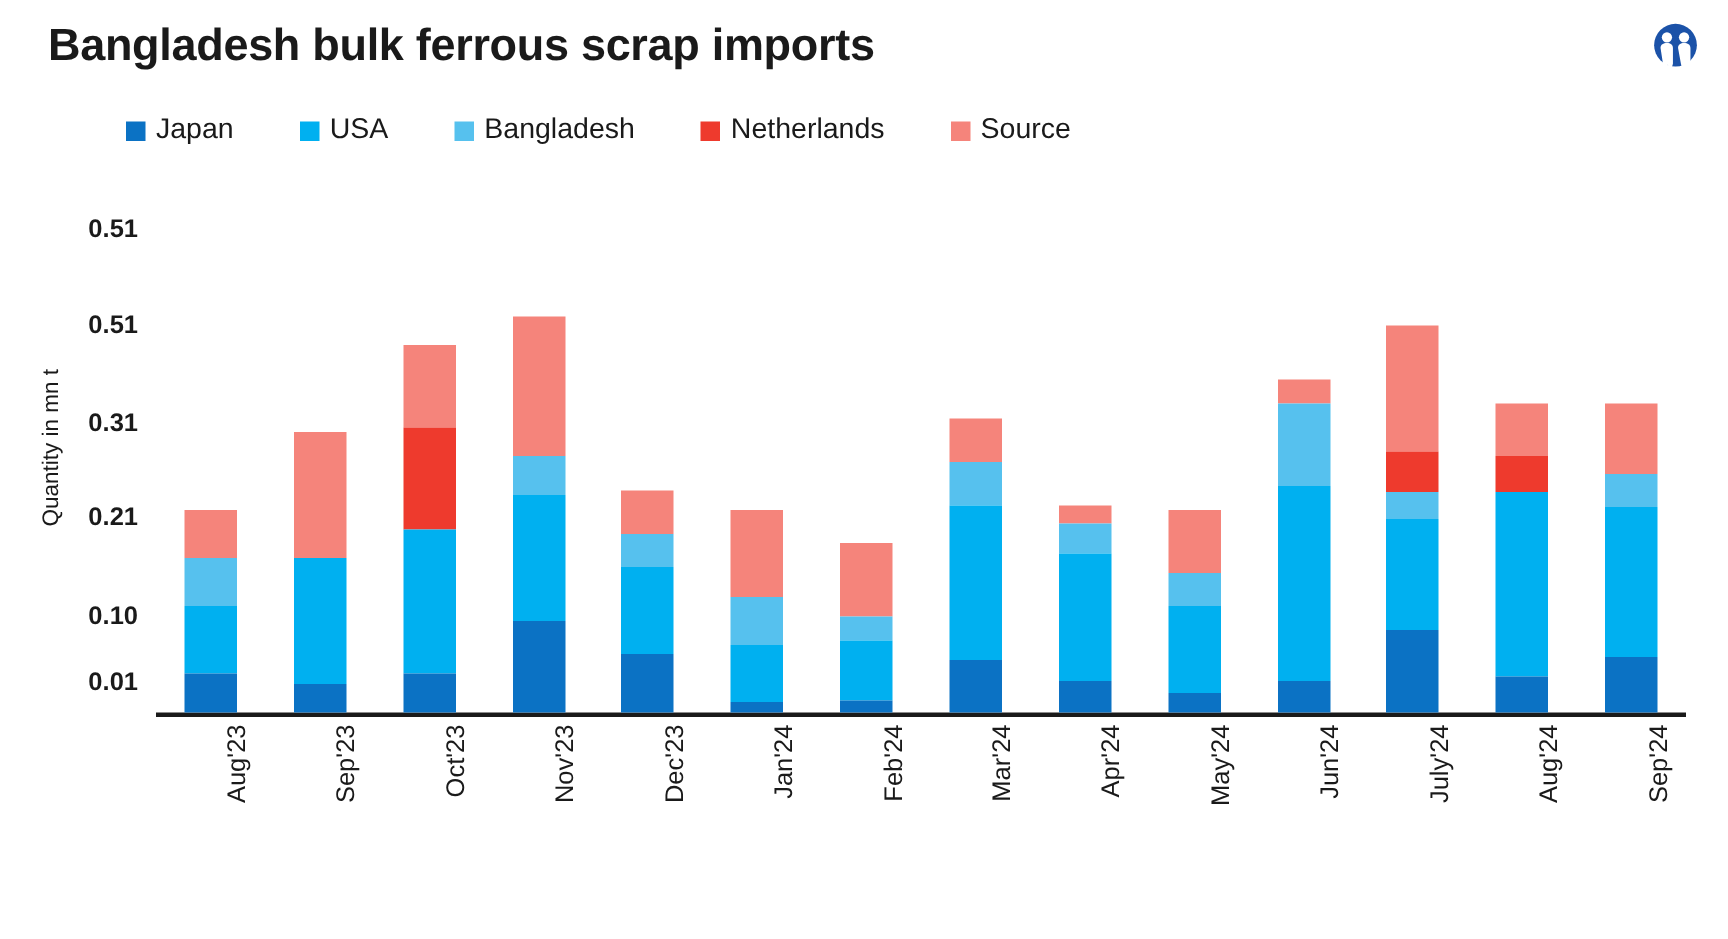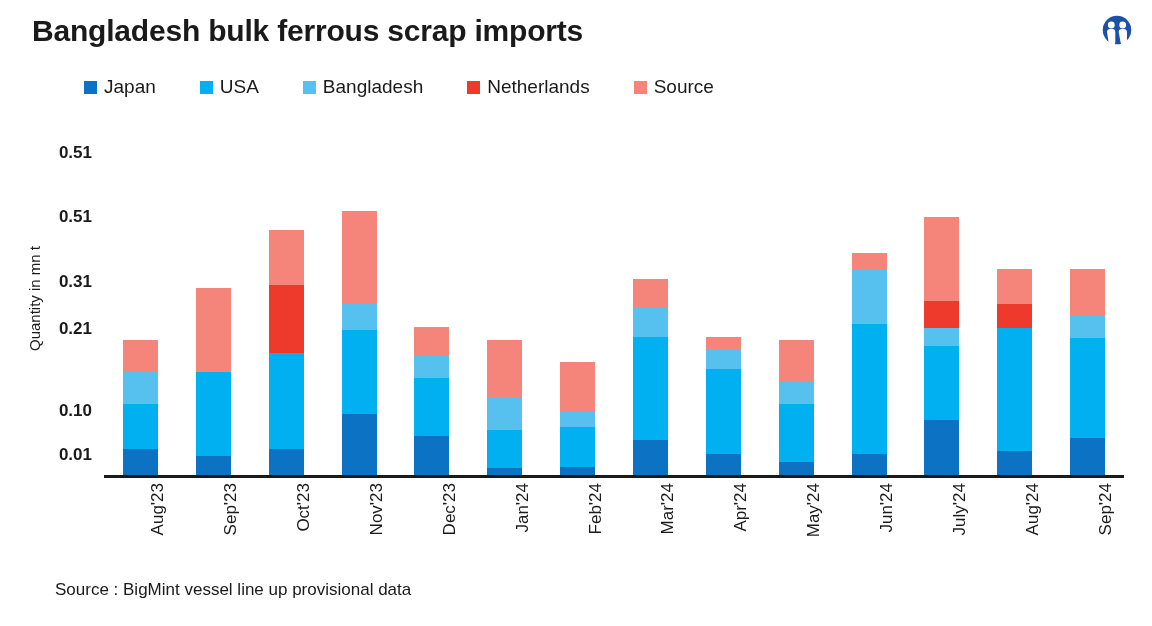--- a/index.html
+++ b/index.html
@@ -187,21 +187,21 @@
         <span class="legend-swatch" style="background: rgb(245, 132, 123);"></span>
         <span class="legend-label">Source</span>
       </div>
     </div>
 
   <div class="plot-wrap">
     <div class="y-axis-title">Quantity in mn t</div>
     <div id="yticks">
         <div class="y-tick" style="top: 455px;">0.01</div>
         <div class="y-tick" style="top: 410.6px;">0.10</div>
-        <div class="y-tick" style="top: 329px;">0.21</div>
+        <div class="y-tick" style="top: 345px;">0.21</div>
         <div class="y-tick" style="top: 281.8px;">0.31</div>
         <div class="y-tick" style="top: 217.4px;">0.51</div>
         <div class="y-tick" style="top: 153px;">0.51</div>
       </div>
     <div class="axis-line"></div>
     <div id="bars">
         <div class="bar" style="left: 122.929px;">
           <div class="seg" style="height: 32.2px; background: rgb(245, 132, 123);"></div>
           <div class="seg" style="height: 32.2px; background: rgb(86, 193, 238);"></div>
           <div class="seg" style="height: 45.08px; background: rgb(0, 176, 240);"></div>
@@ -297,14 +297,13 @@
         <div class="x-label" style="left: 658.429px;">Mar'24</div>
         <div class="x-label" style="left: 731.286px;">Apr'24</div>
         <div class="x-label" style="left: 804.143px;">May'24</div>
         <div class="x-label" style="left: 877px;">Jun'24</div>
         <div class="x-label" style="left: 949.857px;">July'24</div>
         <div class="x-label" style="left: 1022.71px;">Aug'24</div>
         <div class="x-label" style="left: 1095.57px;">Sep'24</div>
       </div>
   </div>
 
-  <div class="source">Source : BigMint vessel line up provisional data</div>
 </div>
 
 </body></html>

